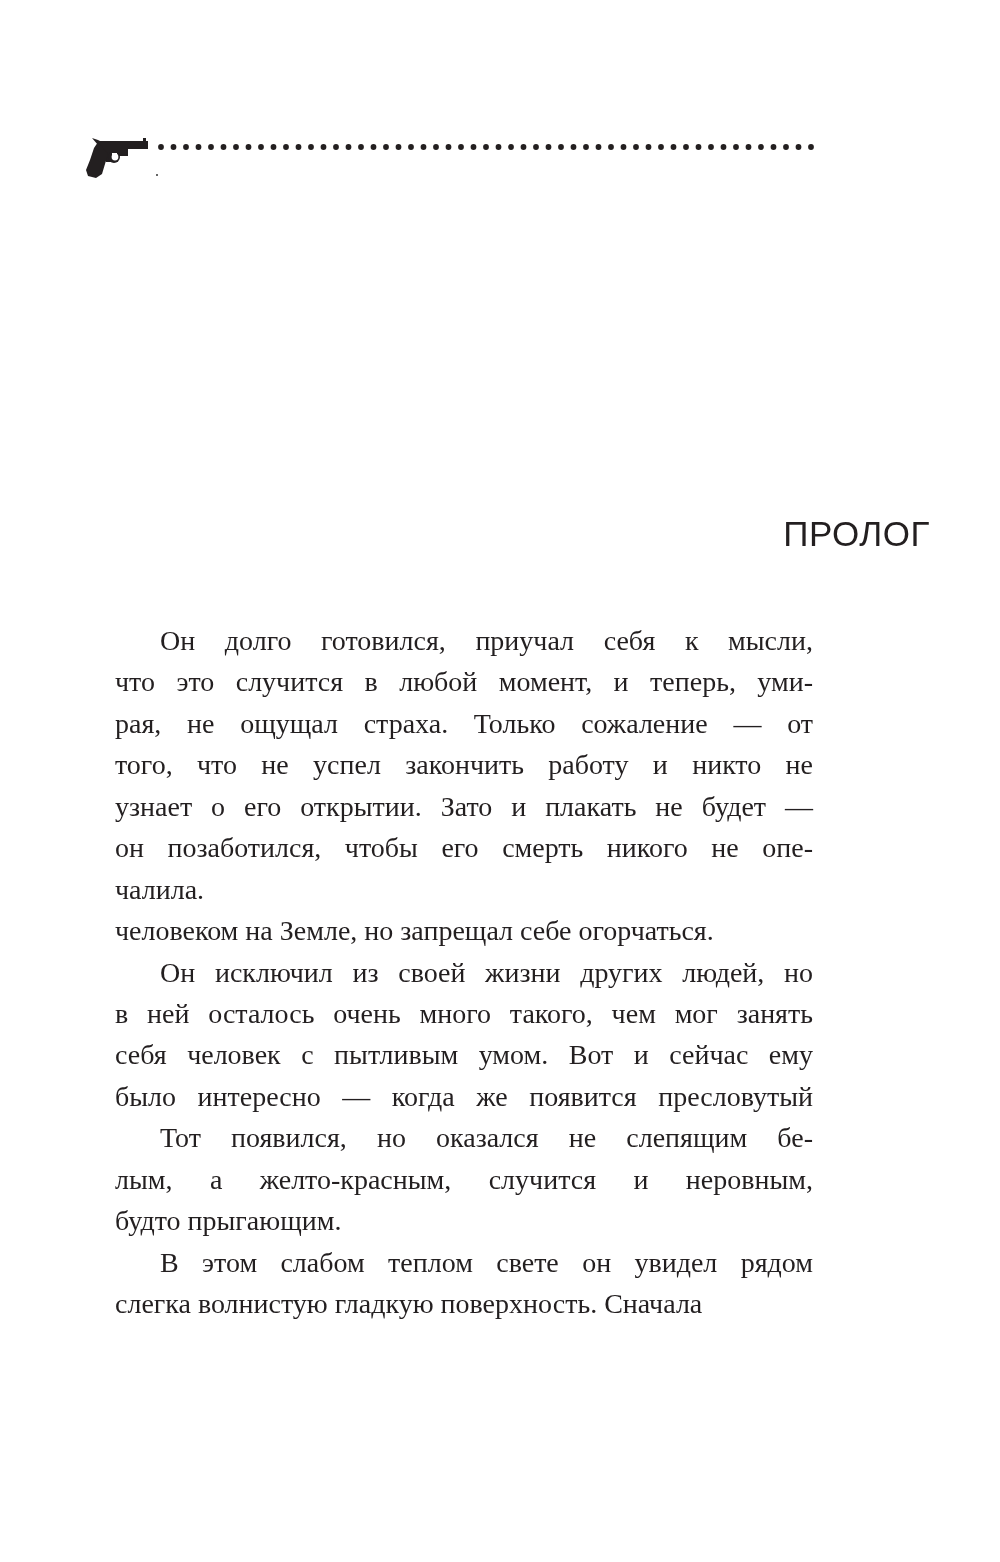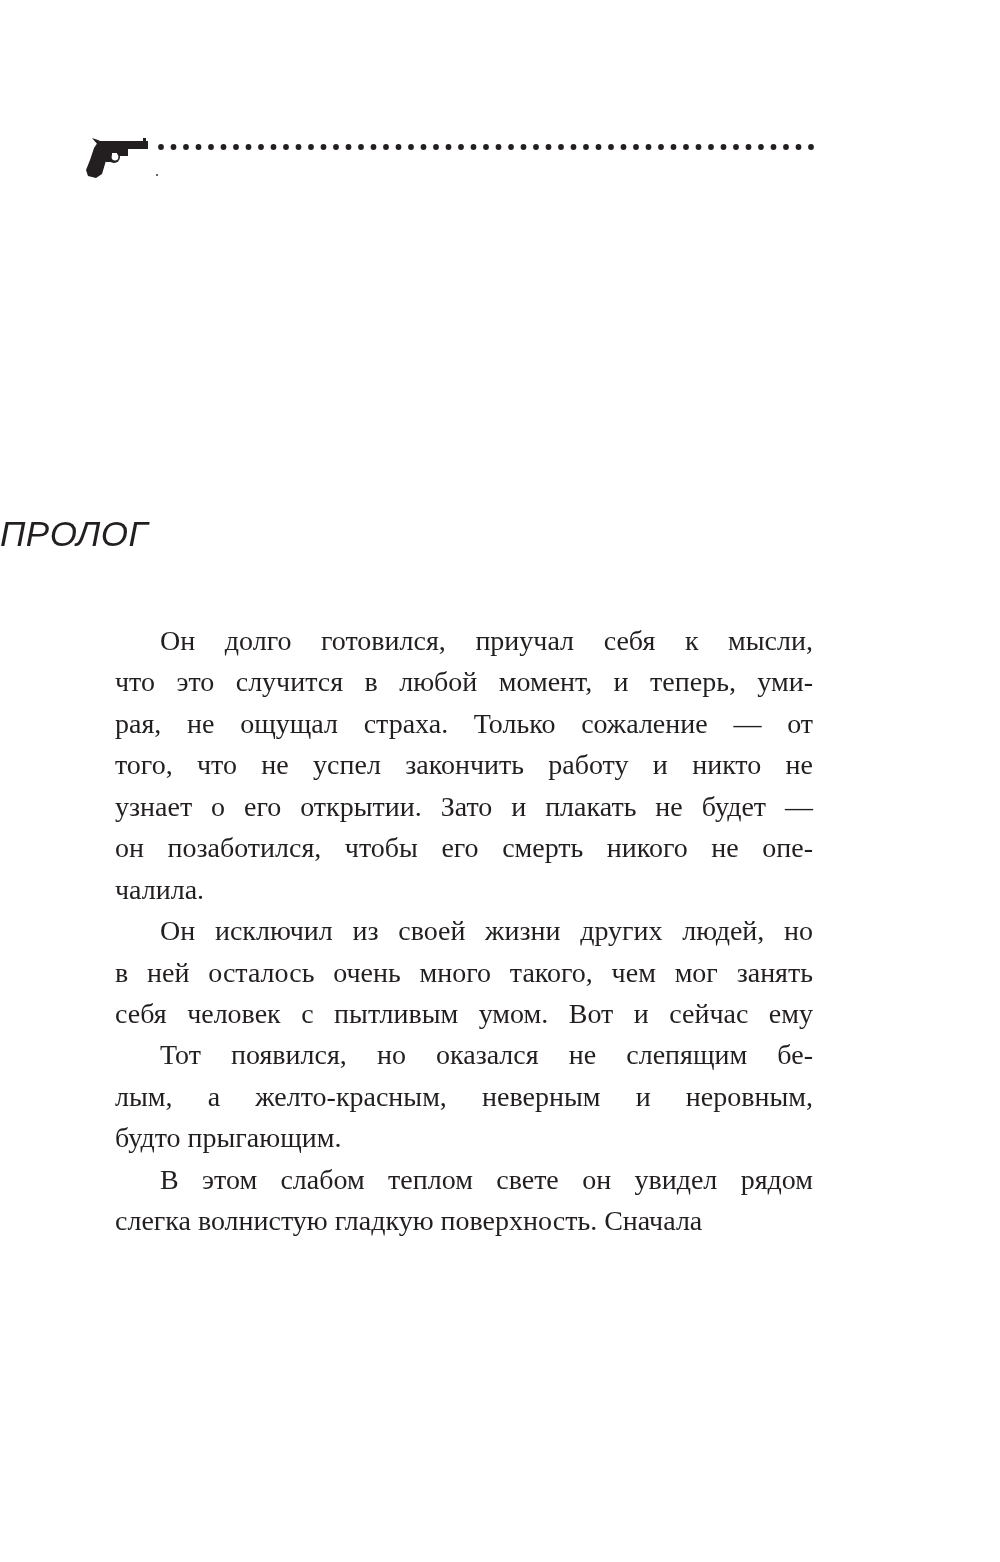--- a/index.html
+++ b/index.html
@@ -41,23 +41,22 @@
       top: 38px;
       width: 2px;
       height: 2px;
       background: #666;
     }
     .chapter-title {
       position: absolute;
       left: 0;
       width: 930px;
       top: 512px;
-      text-align: left;
+      text-align: right;
       font-family: "Liberation Sans", sans-serif;
-      font-style: italic;
       font-size: 35px;
       letter-spacing: 0.5px;
       line-height: 44px;
       color: #231f20;
     }
     .body-text {
       position: absolute;
       left: 115px;
       top: 620px;
       width: 698px;
@@ -166,28 +165,30 @@
     <div class="paragraph">
       <span class="line indent">Он долго готовился, приучал себя к мысли,</span>
       <span class="line">что это случится в любой момент, и теперь, уми-</span>
       <span class="line">рая, не ощущал страха. Только сожаление — от</span>
       <span class="line">того, что не успел закончить работу и никто не</span>
       <span class="line">узнает о его открытии. Зато и плакать не будет —</span>
       <span class="line">он позаботился, чтобы его смерть никого не опе-</span>
       <span class="line last">чалила.</span>
     </div>
     <div class="paragraph">
+      <span class="line last">человеком на Земле, но запрещал себе огорчаться.</span>
     </div>
     <div class="paragraph">
       <span class="line indent">Он исключил из своей жизни других людей, но</span>
       <span class="line">в ней осталось очень много такого, чем мог занять</span>
       <span class="line">себя человек с пытливым умом. Вот и сейчас ему</span>
+      <span class="line">было интересно — когда же появится пресловутый</span>
     </div>
     <div class="paragraph">
       <span class="line indent">Тот появился, но оказался не слепящим бе-</span>
-      <span class="line">лым, а желто-красным, неверным и неровным,</span>
+      <span class="line">лым, а желто-красным, случится и неровным,</span>
       <span class="line last">будто прыгающим.</span>
     </div>
     <div class="paragraph">
       <span class="line indent">В этом слабом теплом свете он увидел рядом</span>
       <span class="line last">слегка волнистую гладкую поверхность. Сначала</span>
     </div>
   </div>
 
 </body></html>

